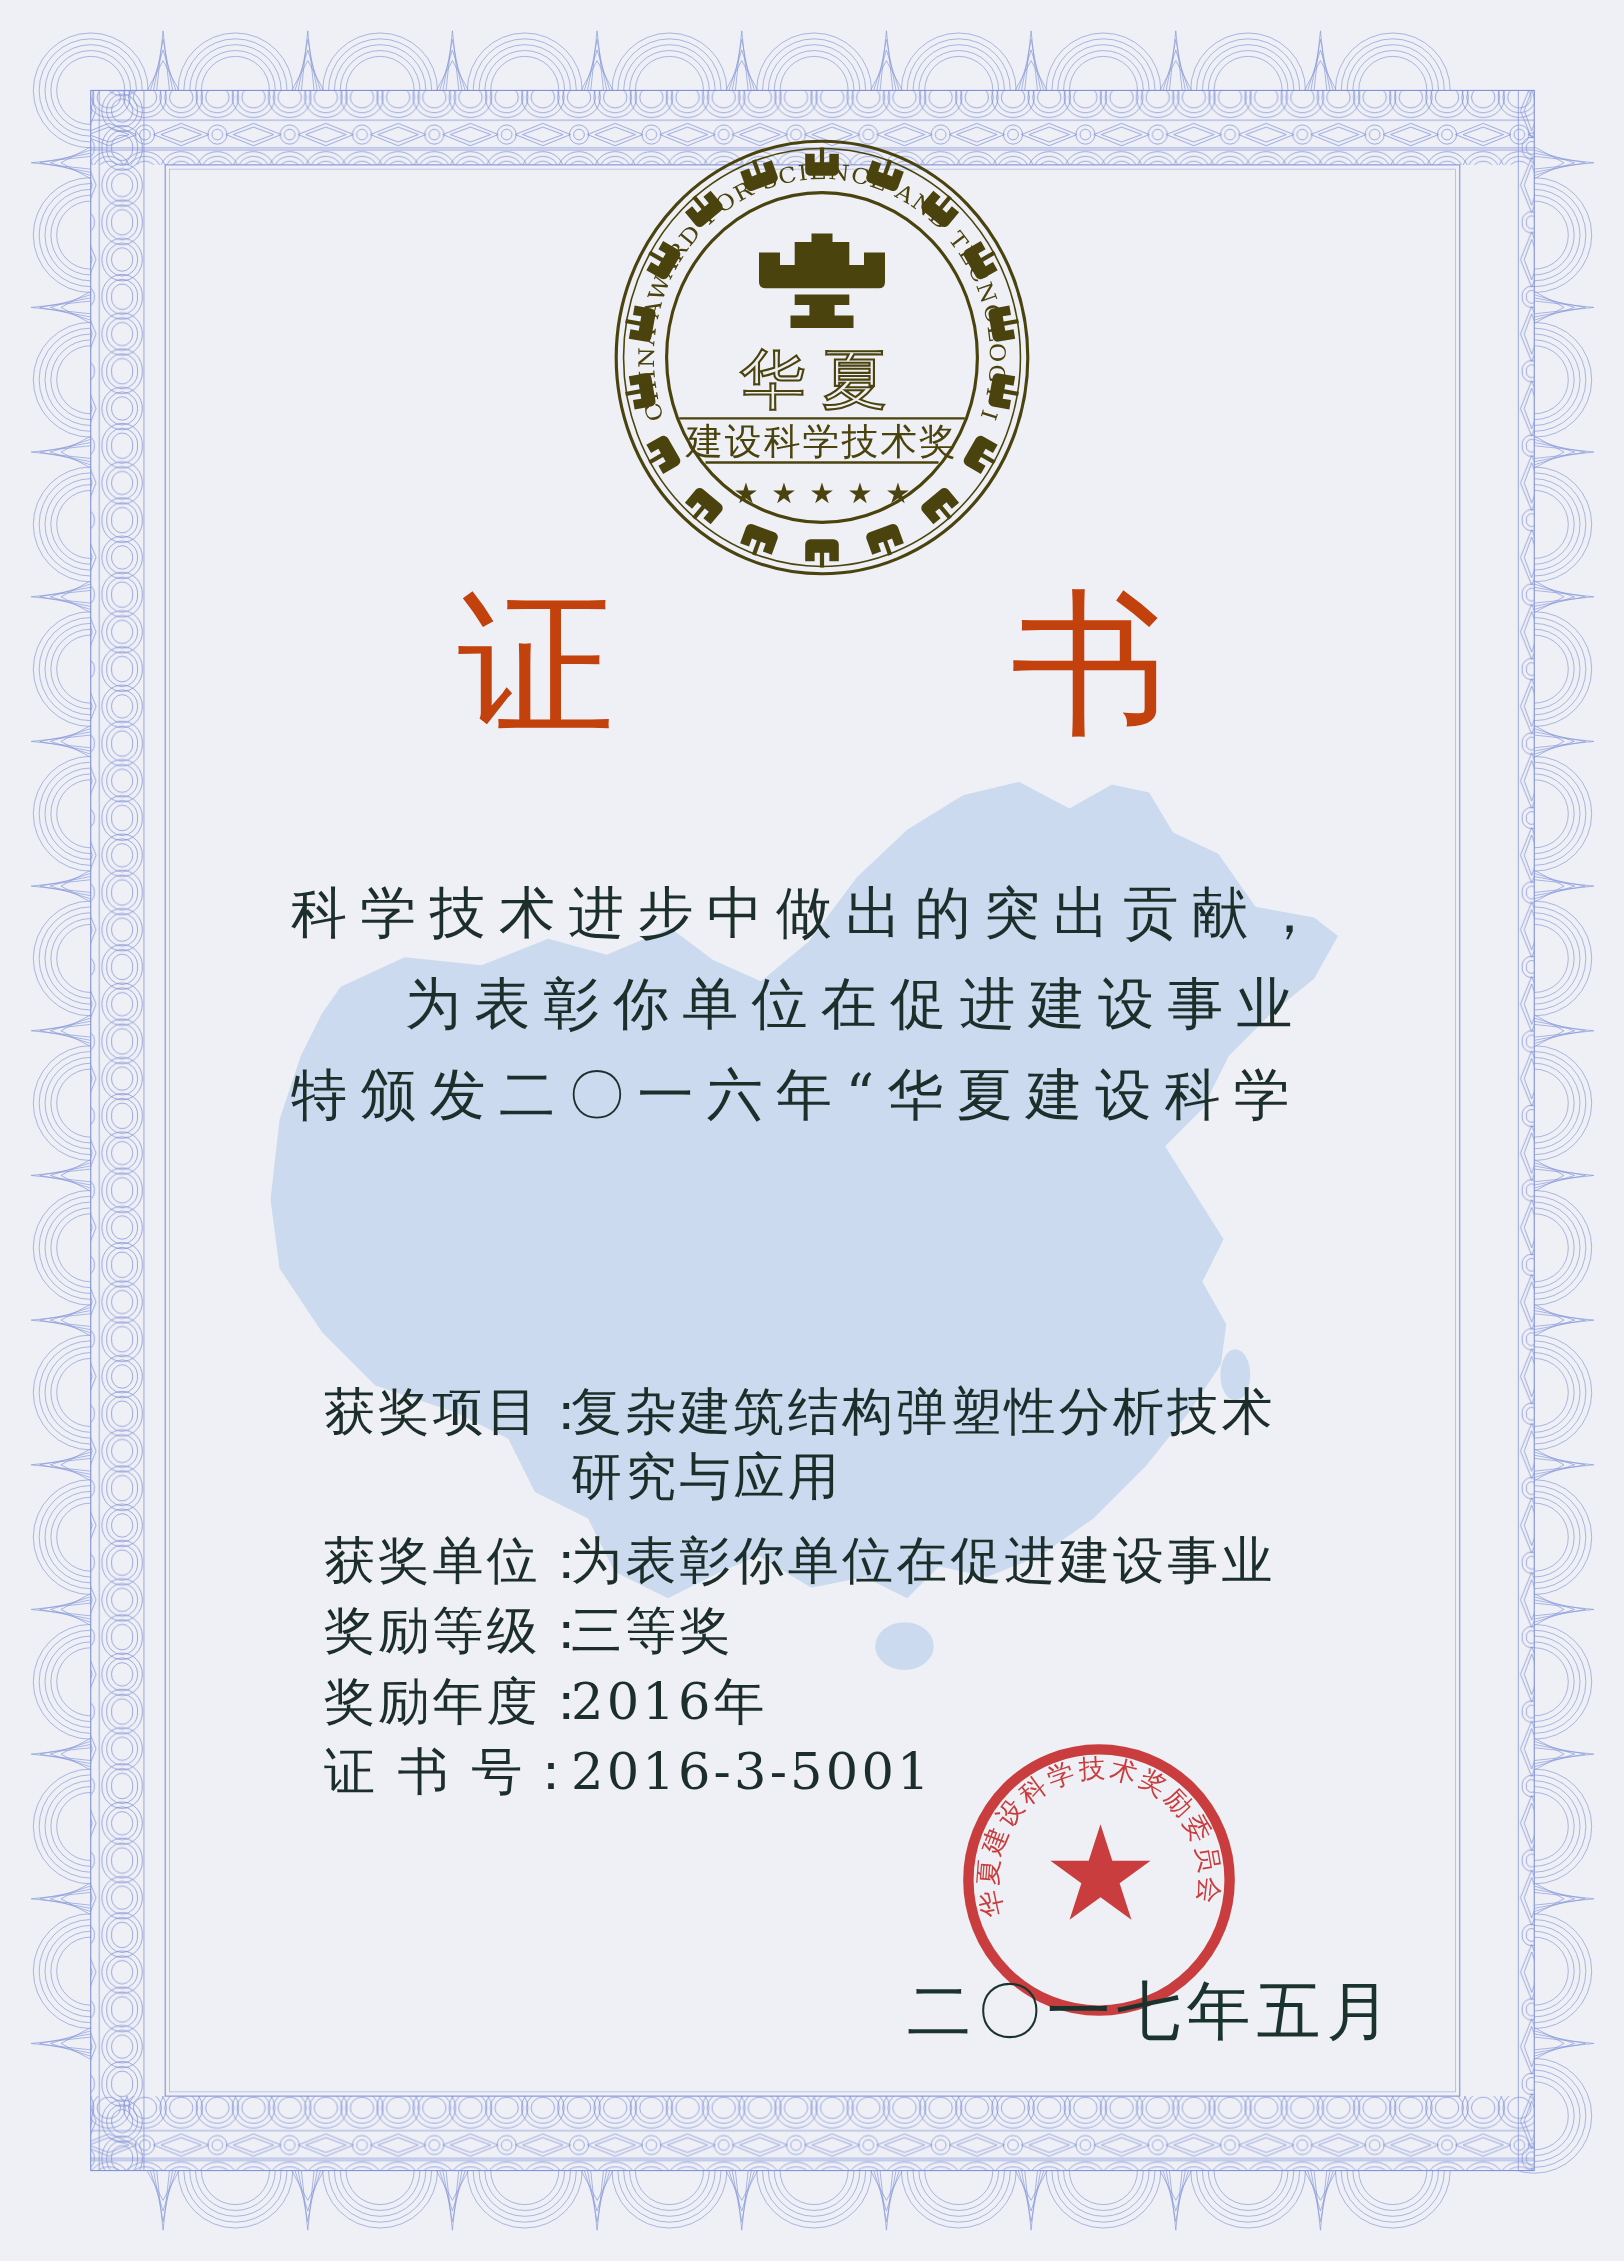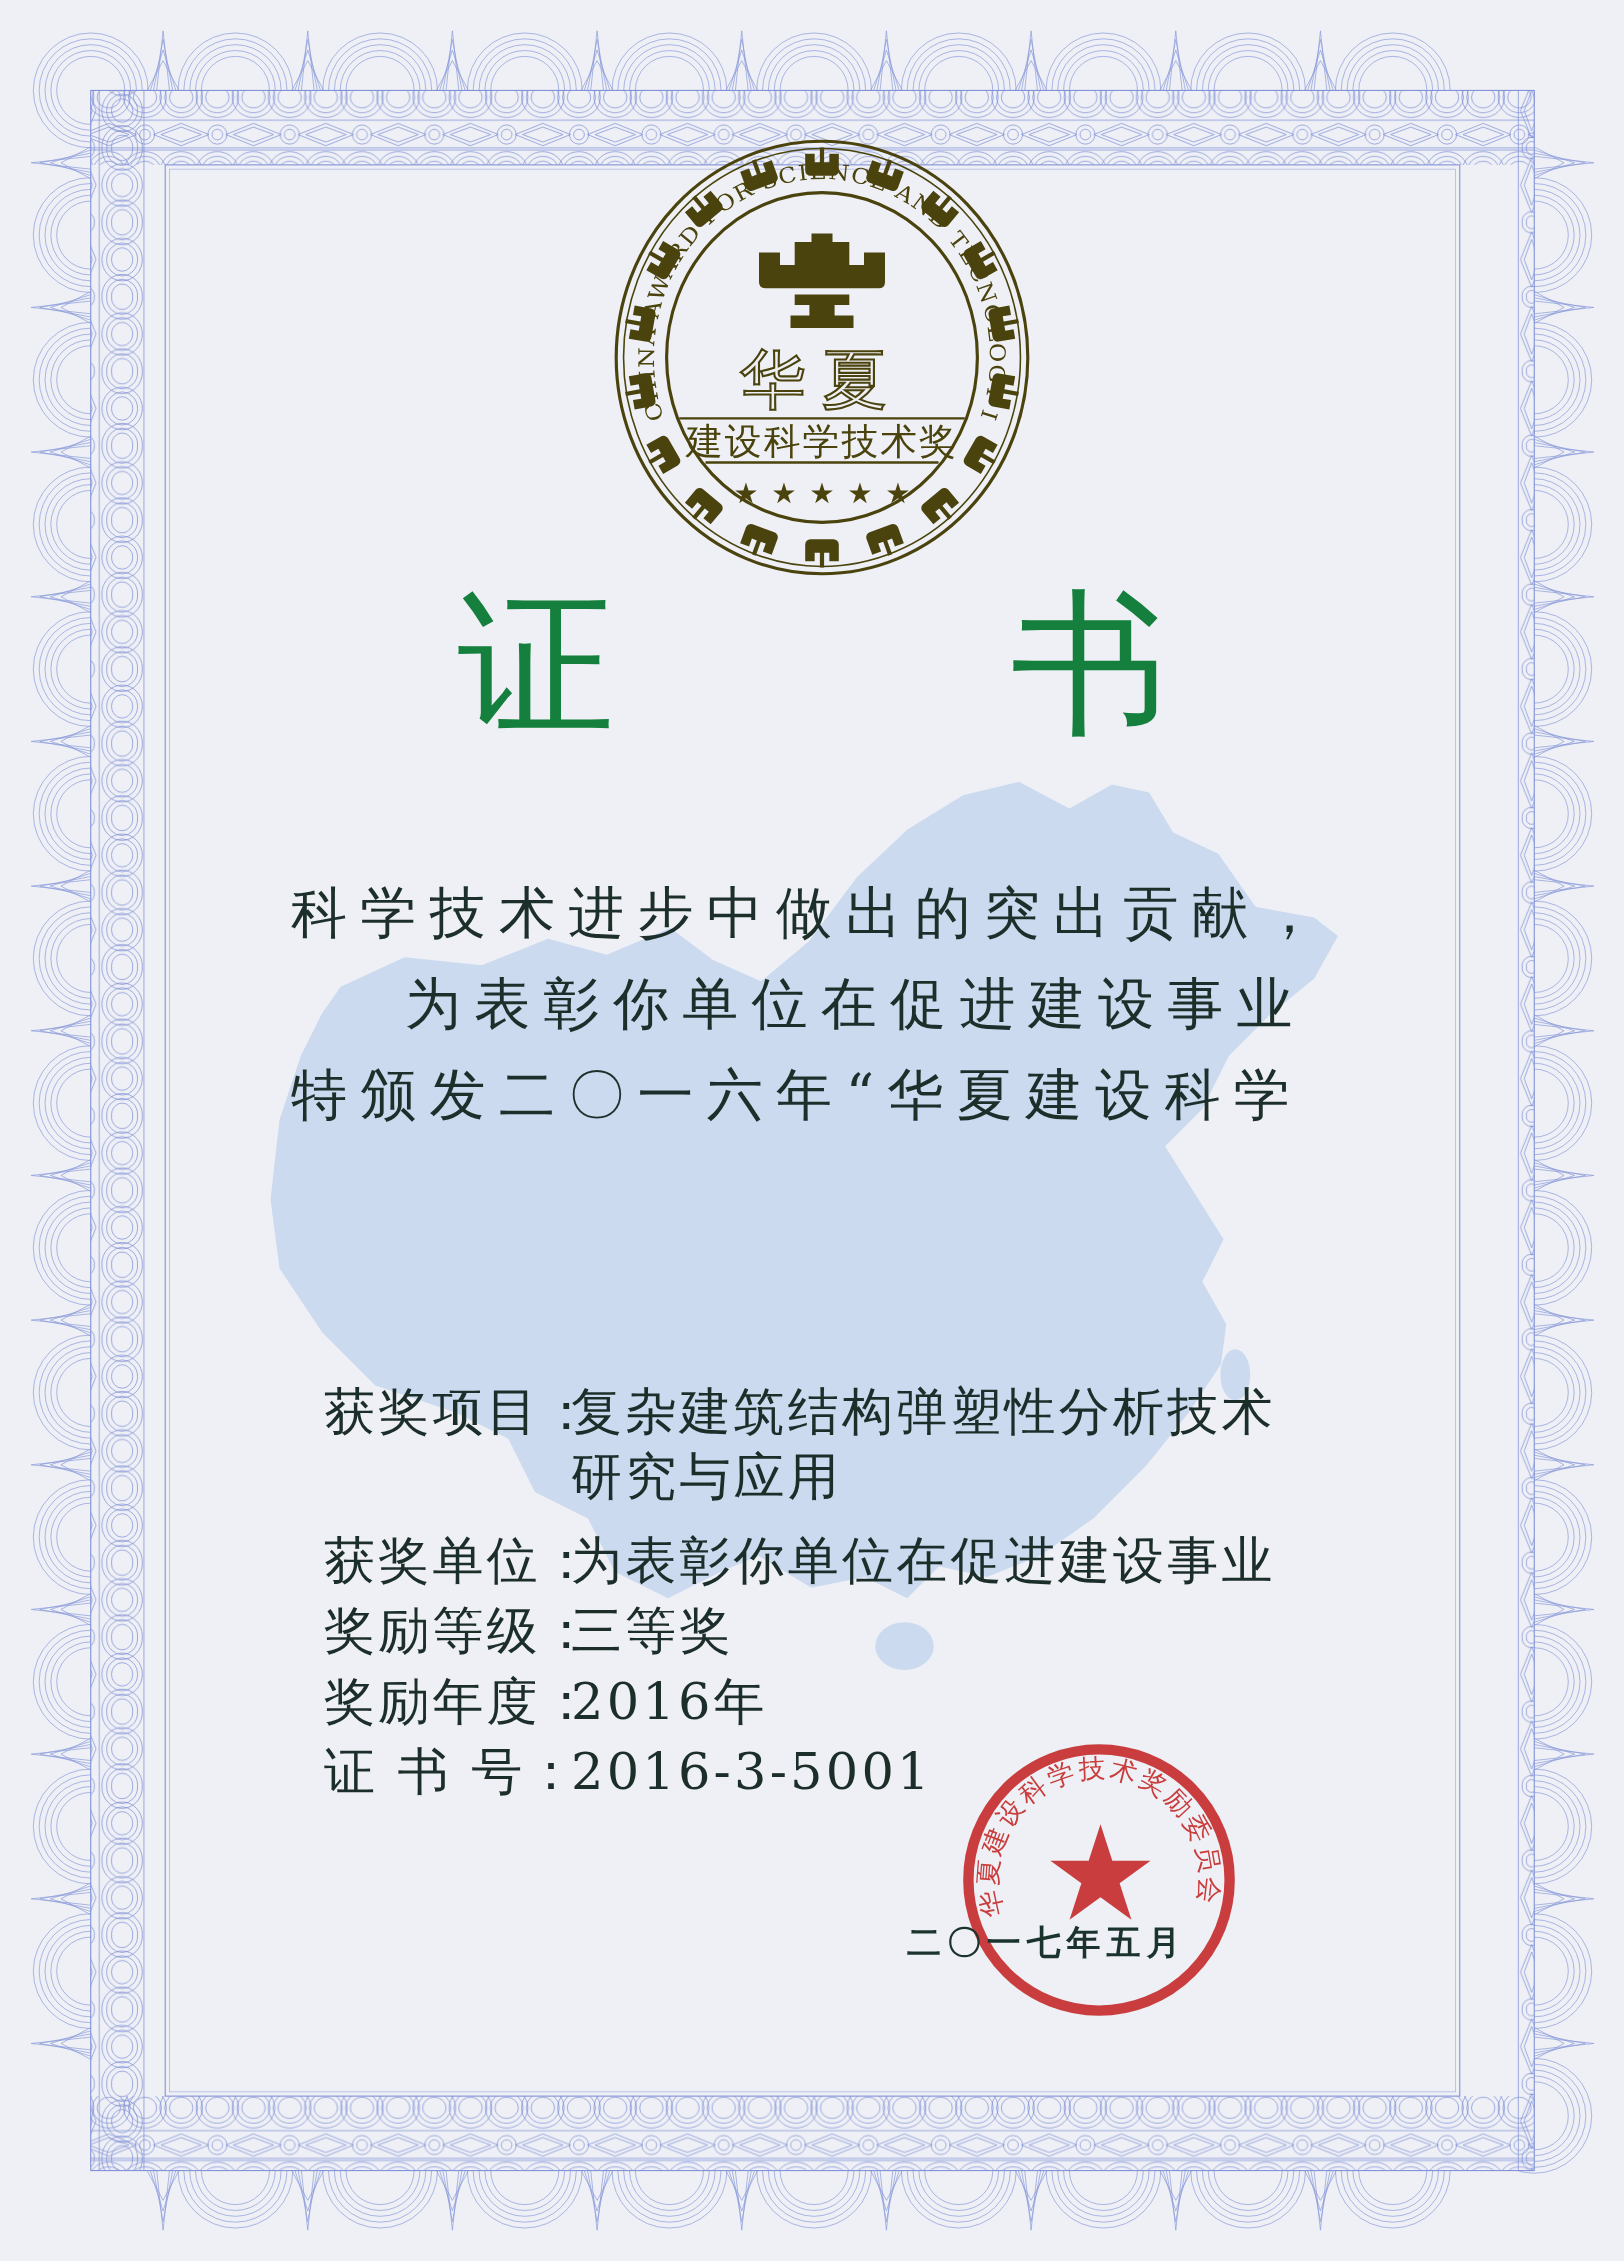--- a/index.html
+++ b/index.html
@@ -14,21 +14,21 @@
     background:#eef0f5;
   }
   .layer{position:absolute;left:0;top:0;}
   
   .title{
     position:absolute;left:0;right:0;top:570px;
     text-align:center;
     font-size:157px;
     letter-spacing:396px;
     padding-left:396px;
-    color:#15803d;
+    color:#c2410c;
     font-weight:500;
     line-height:1.2;
     white-space:nowrap;
   }
   
   .citation{
     position:absolute;left:291px;top:867px;width:1064px;
     color:#1d2f2a;
     font-size:56px;
     line-height:91px;
@@ -43,25 +43,25 @@
     color:#1c2e29;
     font-size:51px;
     font-weight:500;
   }
   .details .row{display:flex;line-height:65px;margin-bottom:5.3px;align-items:flex-start;}
   .details .row.gap-after{margin-bottom:19px;}
   .details .label{flex:none;width:247px;letter-spacing:3.2px;white-space:nowrap;}
   .details .value{flex:none;max-width:753px;letter-spacing:3.2px;}
   
   .date{
-    position:absolute;left:907px;top:1920px;
+    position:absolute;left:907px;top:1968px;
     color:#1b332d;
-    font-size:34px;
+    font-size:64px;
     letter-spacing:5.9px;
-    font-weight:700;
+    font-weight:400;
     white-space:nowrap;
     z-index:6;
   }
   
   .border-svg{z-index:2;}
   .map-svg{z-index:1;}
   .emblem-svg{position:absolute;left:612px;top:136px;width:420px;height:443px;z-index:3;}
   .seal-svg{position:absolute;left:950px;top:1731px;width:298px;height:298px;z-index:5;}
   .title,.citation,.details{z-index:4;}
 </style>

